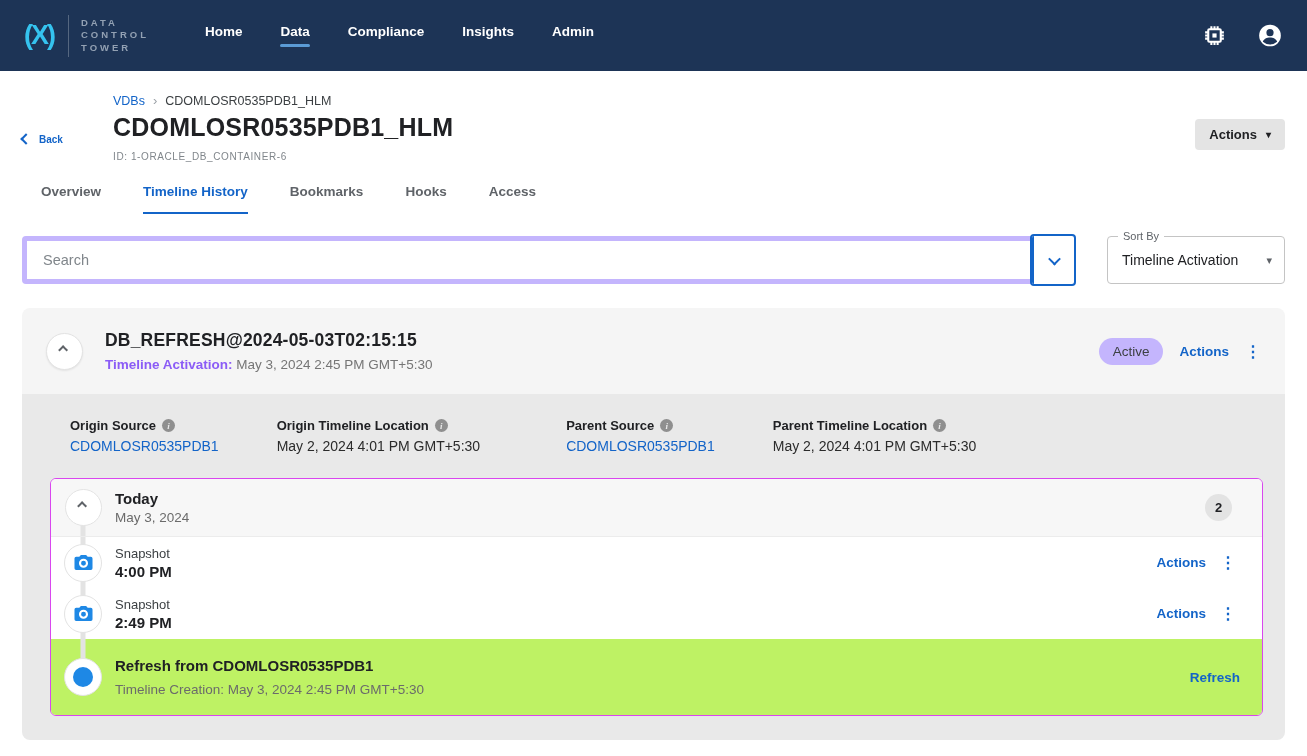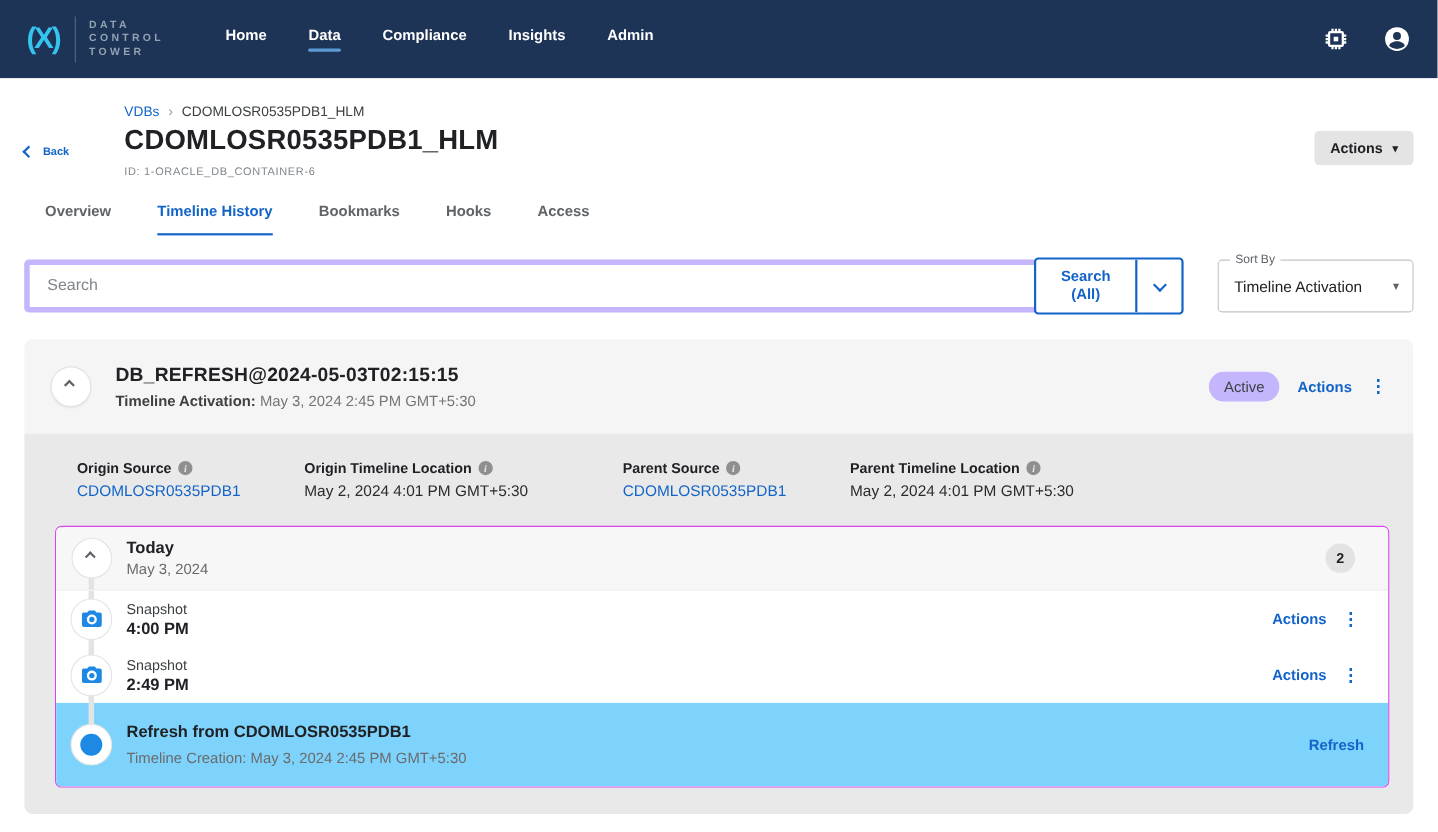--- a/index.html
+++ b/index.html
@@ -74,21 +74,21 @@
   .card { margin:24px 22px 0 22px; border-radius:8px; overflow:hidden; }
   .card-head { background:#f5f5f5; padding:22px 24px; display:flex; align-items:center; }
   .circle-toggle { width:37px; height:37px; border-radius:50%; background:#fff;
                    border:1px solid #e3e3e3; box-shadow:0 1px 2px rgba(0,0,0,.08);
                    display:flex; align-items:center; justify-content:center; cursor:pointer;
                    flex-shrink:0; }
   .chev.up { transform:rotate(135deg) translateY(2px); border-color:#5f6368; width:7px; height:7px; }
   .card-head-text { margin-left:22px; }
   .card-title { font-size:17.5px; font-weight:700; color:#202124; letter-spacing:.2px; }
   .card-sub { margin-top:6px; font-size:13.5px; }
-  .card-sub .lbl { font-weight:700; color:#404040; }
+  .card-sub .lbl { font-weight:700; color:#8b5cf6; }
   .card-sub .val { color:#757575; }
   .card-head-right { margin-left:auto; display:flex; align-items:center; gap:16px; }
   .pill { background:#c4b5fd; color:#3c4043; font-size:13.5px; padding:6px 14px;
           border-radius:16px; }
   .blue-link { color:#1364c8; font-size:13.5px; font-weight:700; cursor:pointer; }
   .kebab { color:#1364c8; font-size:16px; font-weight:700; cursor:pointer; letter-spacing:0; }
 
   .card-body { background:#e9e9e9; padding:24px 22px 10px 28px; }
   .fields { display:flex; padding-left:20px; }
   .field { margin-right:58px; }
@@ -117,21 +117,21 @@
   .row-today { background:#f7f7f7; height:58px; border-bottom:1px solid #ececec; }
   .day-title { font-size:15px; font-weight:700; color:#202124; }
   .day-date { font-size:13.5px; color:#6b6b6b; margin-top:3px; }
   .count-badge { margin-left:auto; margin-right:30px; width:27px; height:27px; border-radius:50%;
                  background:#e3e3e3; color:#202124; font-size:13px; font-weight:700;
                  display:flex; align-items:center; justify-content:center; }
   .row-event { background:#fff; height:51px; }
   .event-label { font-size:13px; color:#3c4043; }
   .event-time { font-size:15px; font-weight:700; color:#202124; margin-top:2px; }
   .row-right { margin-left:auto; margin-right:26px; display:flex; align-items:center; gap:14px; }
-  .row-refresh { background:#7dd3fc; height:76px; }
+  .row-refresh { background:#bef264; height:76px; }
   .refresh-dot { width:20px; height:20px; border-radius:50%; background:#1e88e5; }
   .refresh-title { font-size:15px; font-weight:700; color:#202124; }
   .refresh-sub { font-size:13.5px; color:#6b6b6b; margin-top:8px; }
   .row-refresh .row-right { margin-right:22px; }
 </style>
 </head>
 <body>
 
 <div class="navbar">
   <div class="logo-mark">(X)</div>
@@ -193,21 +193,20 @@
   <span class="tab active">Timeline History</span>
   <span class="tab">Bookmarks</span>
   <span class="tab">Hooks</span>
   <span class="tab">Access</span>
 </div>
 
 <div class="search-row">
   <div class="search-box">
     <input type="text" placeholder="Search" style="">
     <div class="search-split">
-      <span class="search-main">Search (All)</span>
       <span class="search-chev">
         <i class="chev down-blue"></i>
       </span>
     </div>
   </div>
   <div class="sort-field">
     <span class="sort-label">Sort By</span>
     <span class="sort-value">Timeline Activation</span>
     <span class="sort-arrow">▾</span>
   </div>

